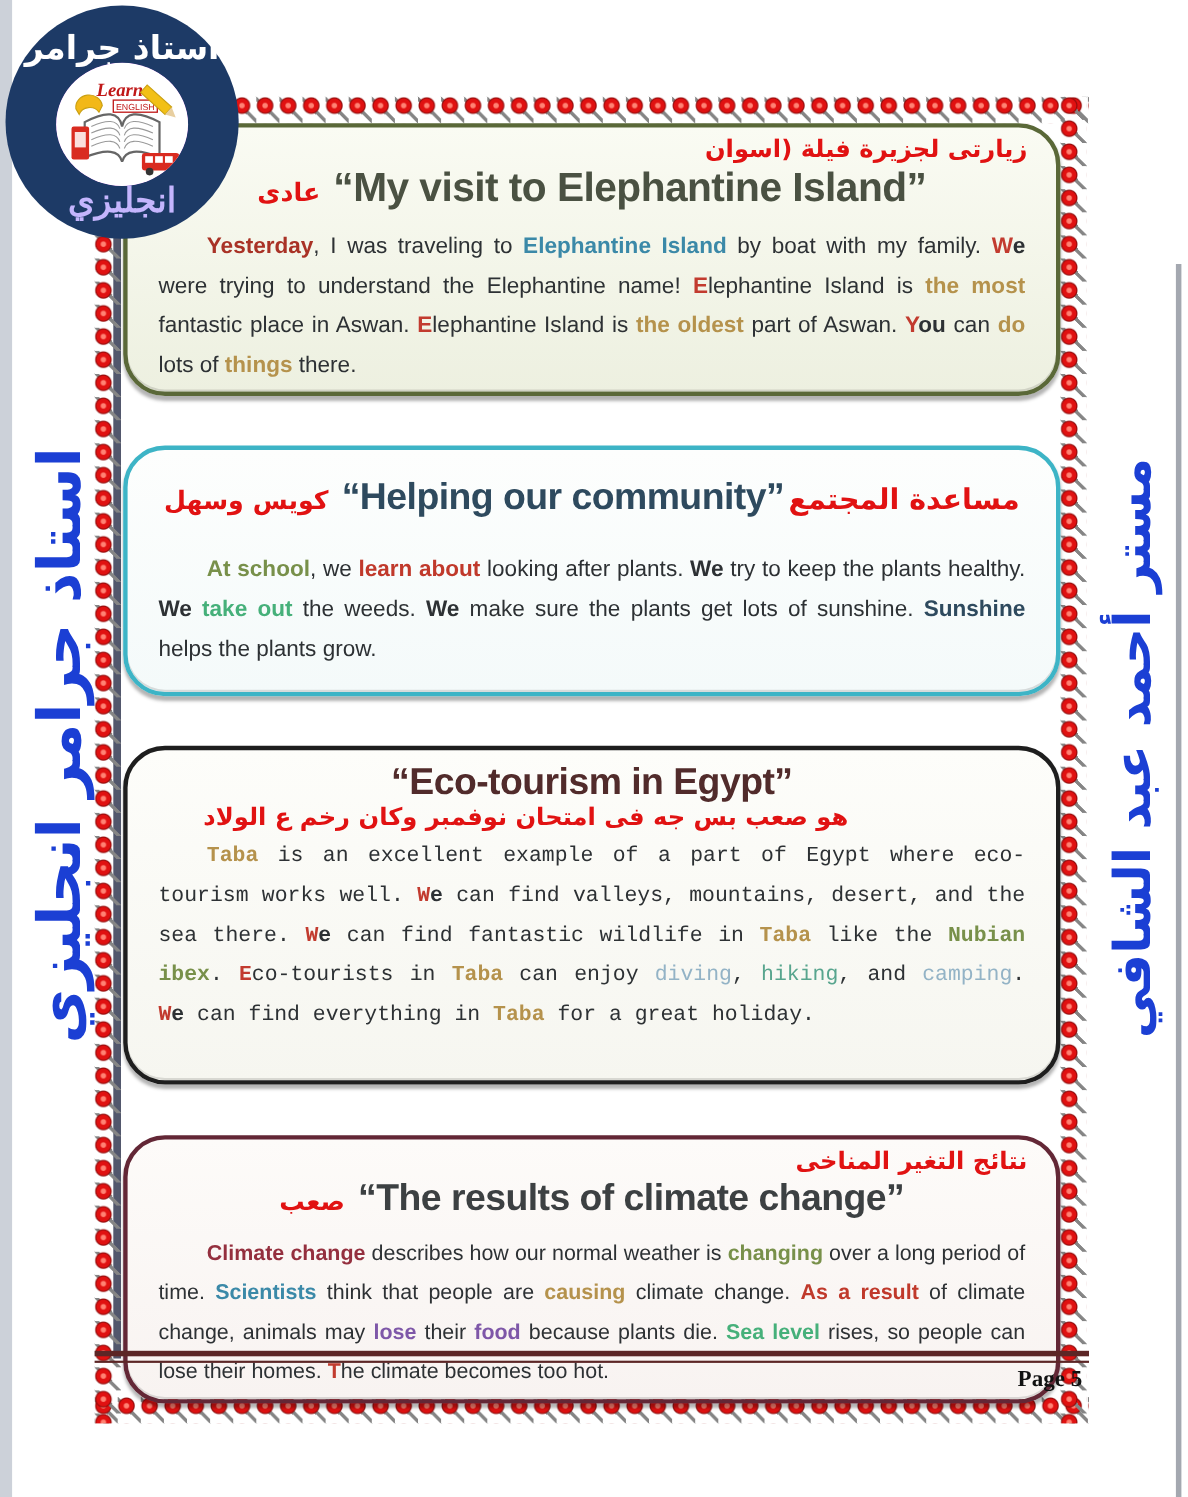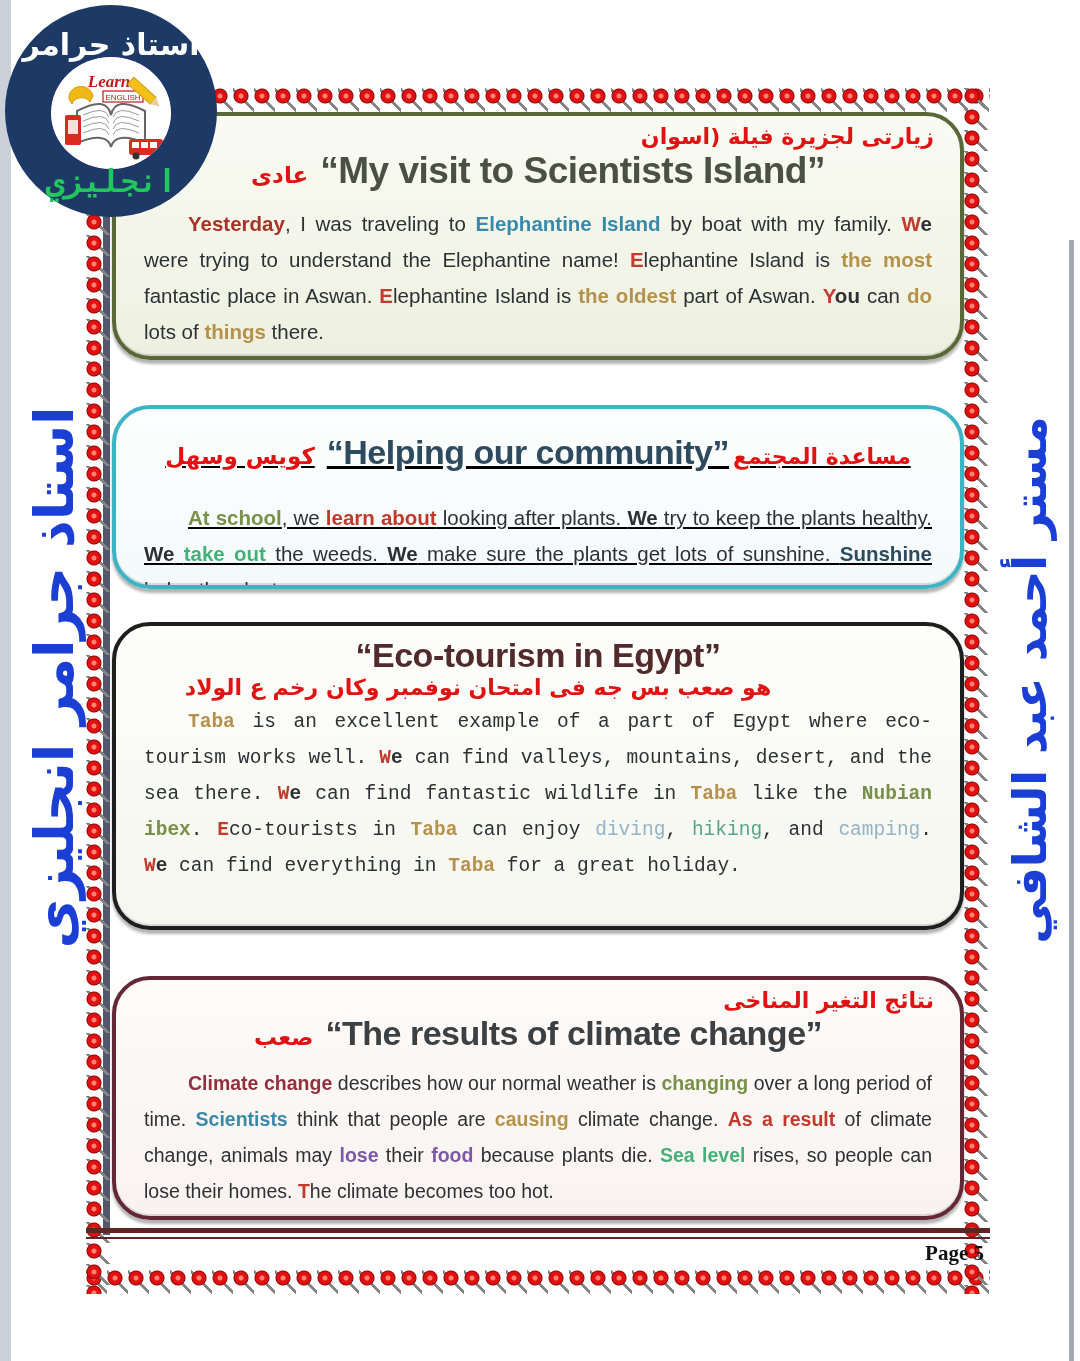--- a/index.html
+++ b/index.html
@@ -18,44 +18,44 @@
   .pins-top,.pins-bottom{left:86px;width:904px;height:24px;background-size:21px 24px;background-repeat:repeat-x;}
   .pins-top{top:88px;}
   .pins-bottom{top:1270px;}
   .pins-left,.pins-right{top:88px;width:24px;height:1206px;background-size:24px 21px;background-repeat:repeat-y;}
   .pins-left{left:86px;}
   .pins-right{left:964px;}
 
   
   .logo{position:absolute;left:5px;top:5px;width:212px;height:212px;border-radius:50%;background:#1d3a66;z-index:6;text-align:center;}
   .logo .ar-top{color:#fff;font-weight:bold;font-size:30px;margin-top:22px;direction:rtl;font-family:"DejaVu Sans",sans-serif;}
-  .logo .ar-bottom{color:#22c55e;font-weight:bold;font-size:31px;position:absolute;bottom:16px;left:0;right:0;direction:rtl;font-family:Liberation Mono, monospace;}
+  .logo .ar-bottom{color:#c4b5fd;font-weight:bold;font-size:31px;position:absolute;bottom:16px;left:0;right:0;direction:rtl;font-family:Liberation Serif, serif;}
   .logo .inner{position:absolute;left:46px;top:52px;width:120px;height:112px;border-radius:50%;background:#f0abfc;overflow:hidden;}
 
   
   .side-text{position:absolute;display:flex;align-items:center;justify-content:center;z-index:4;color:#1b3fd4;font-weight:bold;font-family:"DejaVu Sans",sans-serif;}
   .side-text span{white-space:nowrap;transform:rotate(-90deg);direction:rtl;}
   .side-left{left:-2px;top:268px;width:112px;height:818px;font-size:54px;}
   .side-right{left:982px;top:292px;width:96px;height:776px;font-size:46px;}
 
   
   .content{position:absolute;left:112px;top:112px;width:852px;z-index:5;}
   .box{box-sizing:border-box;position:relative;border:4px solid #444;border-radius:38px;
        padding:8px 26px 10px;overflow:hidden;
        box-shadow:0 4px 3px rgba(0,0,0,.3), inset 0 -2px 0 rgba(0,0,0,.12);}
   .box-1{height:248px;margin-bottom:45px;}
-  .box-2{height:184px;margin-bottom:33px;text-decoration:underline;}
+  .box-2{height:228px;margin-bottom:45px;}
   .box-3{height:308px;margin-bottom:46px;}
   .box-4{height:244px;}
   .arabic-top{color:#e11212;font-weight:700;text-align:right;font-size:22px;line-height:26px;direction:rtl;font-family:"DejaVu Sans",sans-serif;}
   .title-row{display:flex;justify-content:center;align-items:baseline;gap:12px;direction:ltr;}
   .label-left{color:#e11212;font-weight:700;font-size:23px;font-family:"DejaVu Sans",sans-serif;direction:rtl;}
   .title{font-weight:700;font-size:34px;letter-spacing:-.5px;color:#333;}
   .box-1 .title{font-size:37px;}
-  .arabic-right{color:#e11212;font-weight:700;font-size:22px;margin-left:-8px;font-family:"DejaVu Sans",sans-serif;direction:rtl;}
+  .arabic-right{color:#e11212;font-weight:700;font-size:26px;margin-left:-8px;font-family:"DejaVu Sans",sans-serif;direction:rtl;}
   .arabic-note{color:#e11212;font-weight:700;font-size:22px;text-align:center;transform:translateX(-60px);direction:rtl;font-family:"DejaVu Sans",sans-serif;}
   .para{text-align:justify;text-indent:44px;font-size:20.5px;line-height:36px;margin:12px 2px 0;color:#2d3134;}
   .box-1 .para{margin-top:14px;}
   .box-2 .title-row{margin-top:16px;}
   .box-2 .para{margin-top:28px;}
   .box-3 .title-row{margin-top:2px;}
   .box-3 .para{margin-top:4px;font-size:19.5px;font-family:Liberation Mono, monospace;}
   .box-4 .para{margin-top:12px;font-size:19.5px;}
   .hl{font-weight:700;}
 
@@ -112,21 +112,21 @@
   </div>
   <div class="side-text side-right">
     <span>مستر أحمد عبد الشافي</span>
   </div>
 
   <main class="content">
   <section class="box box-1" style="border-color: rgb(90, 104, 56); background: linear-gradient(rgb(250, 251, 243), rgb(237, 240, 224));">
     <div class="arabic-top">زيارتى لجزيرة فيلة (اسوان</div>
     <div class="title-row">
       <span class="label-left">عادى</span>
-      <span class="title" style="color: rgb(74, 81, 66);">“My visit to Scientists Island”</span>
+      <span class="title" style="color: rgb(74, 81, 66);">“My visit to Elephantine Island”</span>
 
     </div>
 
     <p class="para"><span class="hl" style="color: rgb(169, 50, 38);">Yesterday</span><span>, I was traveling to </span><span class="hl" style="color: rgb(59, 137, 168);">Elephantine Island</span><span> by boat with my family. </span><span class="hl" style="color: rgb(194, 59, 47);">W</span><span class="hl">e</span><span> were trying to understand the Elephantine name! </span><span class="hl" style="color: rgb(194, 59, 47);">E</span><span>lephantine Island is </span><span class="hl" style="color: rgb(181, 146, 76);">the most</span><span> fantastic place in Aswan. </span><span class="hl" style="color: rgb(194, 59, 47);">E</span><span>lephantine Island is </span><span class="hl" style="color: rgb(181, 146, 76);">the oldest</span><span> part of Aswan. </span><span class="hl" style="color: rgb(194, 59, 47);">Y</span><span class="hl">ou</span><span> can </span><span class="hl" style="color: rgb(181, 146, 76);">do</span><span> lots of </span><span class="hl" style="color: rgb(181, 146, 76);">things</span><span> there.</span></p>
   </section>
 
   <section class="box box-2" style="border-color: rgb(61, 180, 198); background: linear-gradient(rgb(253, 254, 253), rgb(244, 250, 250));">
 
     <div class="title-row">
       <span class="label-left">كويس وسهل</span>

